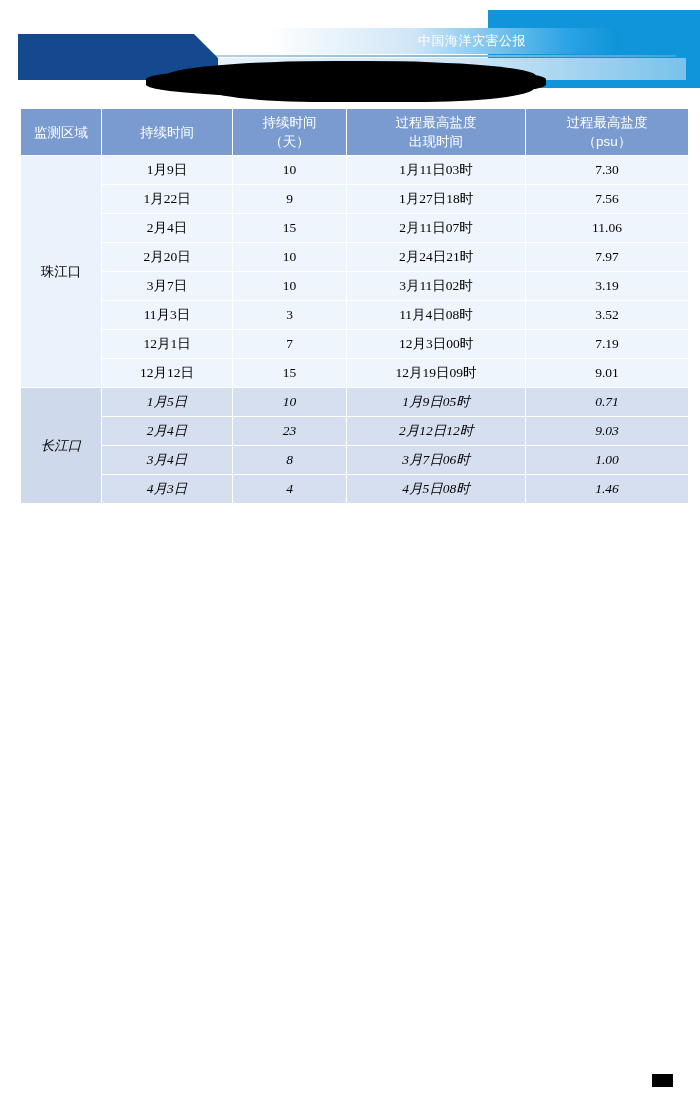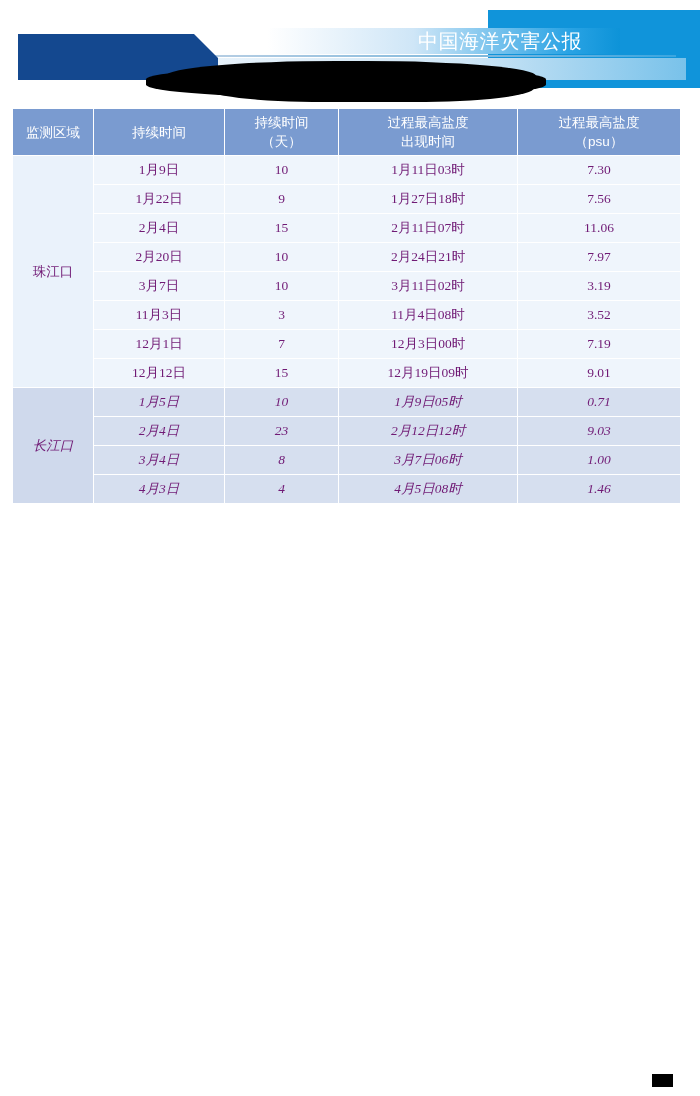--- a/index.html
+++ b/index.html
@@ -76,21 +76,21 @@
   }
 
   .header-title {
     position: absolute;
     left: 418px;
     top: 29px;
     width: 160px;
     height: 33px;
     line-height: 24px;
     color: #ffffff;
-    font-size: 20px;
+    font-size: 13px;
     font-family: "Liberation Sans", "DejaVu Sans", sans-serif;
     letter-spacing: 0.5px;
     white-space: nowrap;
   }
 
   .header-year {
     position: absolute;
     left: 583px;
     top: 9px;
     color: #103a6e;
@@ -130,21 +130,21 @@
     top: 8px;
     width: 330px;
     height: 28px;
     background: #000000;
     border-radius: 40% / 55%;
   }
 
   
   .data-table {
     position: absolute;
-    left: 12px;
+    left: 20px;
     top: 108px;
     width: 663px;
     border-collapse: collapse;
     table-layout: fixed;
   }
   .data-table th,
   .data-table td {
     border: 1px solid #ffffff;
     text-align: center;
     vertical-align: middle;
@@ -156,21 +156,21 @@
     font-weight: normal;
     font-size: 13.5px;
     font-family: "Liberation Sans", "DejaVu Sans", sans-serif;
     height: 46px;
     line-height: 19px;
     border-color: #ffffff;
   }
   .data-table tbody td {
     height: 28px;
     font-size: 13.5px;
-    color: #701a75;
+    color: #000000;
     border-left: 1px solid #ffffff;
     border-right: 1px solid #ffffff;
     border-top: 1px solid #ffffff;
     border-bottom: 1px solid #ffffff;
   }
   
   tbody.sec-a td { background: #eff5fc; }
   tbody.sec-a td.region-cell { background: #eaf2fb; }
   
   tbody.sec-b td { background: #d6dfef; font-style: italic; }

